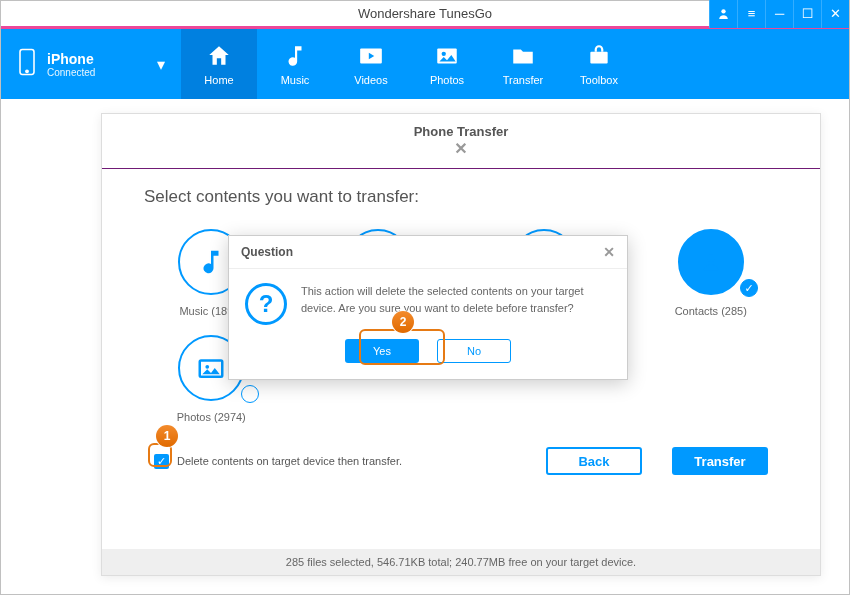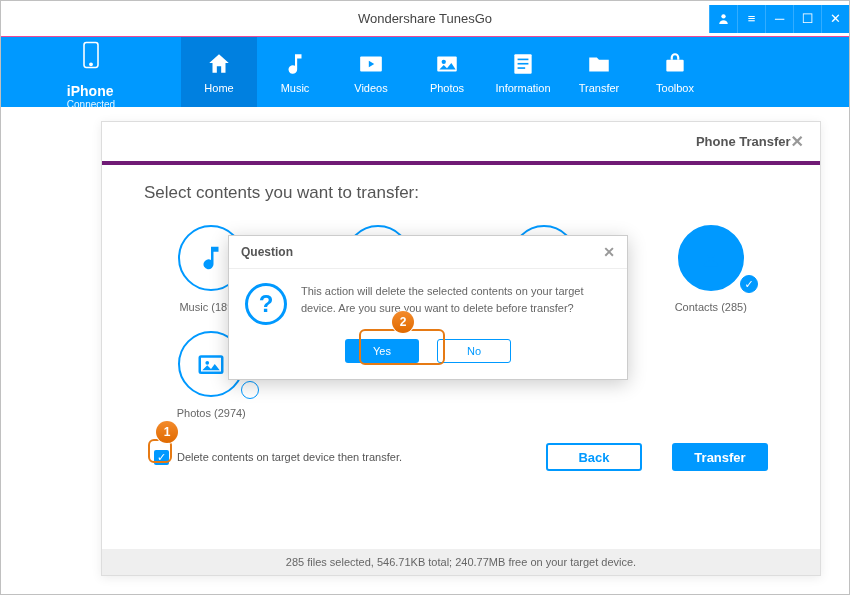--- a/index.html
+++ b/index.html
@@ -1,41 +1,41 @@
 <!DOCTYPE html>
 <html><head>
   <meta charset="utf-8">
   <style>
     * { box-sizing: border-box; margin: 0; padding: 0; font-family: "Segoe UI", Arial, sans-serif; }
     body { background: #f0f0f0; width: 850px; height: 595px; overflow: hidden; position: relative; }
     
     .window { width: 850px; height: 595px; background: #fff; border: 1px solid #c0c0c0; display: flex; flex-direction: column; }
-    .titlebar { height: 36px; background: #fff; display: flex; align-items: center; justify-content: space-between; border-bottom: 1px solid #ec4899; }
+    .titlebar { height: 28px; background: #fff; display: flex; align-items: center; justify-content: space-between; border-bottom: 3px solid #ec4899; }
     .titlebar-title { flex: 1; text-align: center; font-size: 13px; color: #444; font-weight: 500; }
     .titlebar-controls { display: flex; gap: 0; }
     .titlebar-btn { width: 28px; height: 28px; background: #0099ff; color: #fff; display: flex; align-items: center; justify-content: center; font-size: 13px; cursor: pointer; border-left: 1px solid rgba(255,255,255,0.2); }
     
     .navbar { height: 70px; background: #0099ff; display: flex; align-items: stretch; }
-    .device-sel { width: 180px; display: flex; align-items: center; padding: 4px 16px; gap: 10px; cursor: pointer; flex-direction: column; }
+    .device-sel { width: 180px; display: flex; align-items: center; padding: 12px 16px; gap: 10px; cursor: pointer; }
     .device-sel .phone-icon { color: #fff; }
     .device-sel .text { color: #fff; flex: 1; }
     .device-sel .text .name { font-size: 14px; font-weight: 600; }
     .device-sel .text .status { font-size: 10px; opacity: 0.9; }
     .device-sel .chevron { color: #fff; }
     
     .nav-tabs { display: flex; flex: 1; }
     .nav-tab { width: 76px; display: flex; flex-direction: column; align-items: center; justify-content: center; color: #fff; gap: 5px; cursor: pointer; }
     .nav-tab.active { background: #0080e0; }
     .nav-tab .label { font-size: 11px; }
     .nav-tab svg { width: 26px; height: 26px; fill: #fff; }
     
     .content { flex: 1; background: #fff; padding: 18px 62px; position: relative; }
     
     .modal { position: absolute; left: 100px; right: 28px; top: 14px; bottom: 18px; background: #fff; border: 1px solid #ddd; box-shadow: 0 2px 10px rgba(0,0,0,.08); display: flex; flex-direction: column; }
-    .modal-hdr { padding: 10px 16px; border-bottom: 4px solid #701a75; display: flex; justify-content: flex-end; align-items: center; }
+    .modal-hdr { padding: 10px 16px; border-bottom: 1px solid #701a75; display: flex; justify-content: flex-start; align-items: center; flex-direction: column; }
     .modal-hdr h3 { font-size: 13px; font-weight: 600; color: #555; }
     .modal-close { color: #999; cursor: pointer; font-size: 16px; font-weight: 600; }
     .modal-body { flex: 1; padding: 18px 42px 8px; position: relative; }
     .modal-body h2 { font-size: 17px; color: #555; font-weight: 400; margin-bottom: 22px; }
     
     .items-grid { display: grid; grid-template-columns: repeat(4, 1fr); column-gap: 60px; row-gap: 18px; margin: 0 14px 24px; }
     .item { display: flex; flex-direction: column; align-items: center; gap: 10px; position: relative; }
     .item .circle { width: 66px; height: 66px; border: 2px solid #0099ff; border-radius: 50%; display: flex; align-items: center; justify-content: center; color: #0099ff; }
     .item .circle svg { width: 30px; height: 30px; fill: #0099ff; }
     .item .lbl { font-size: 11px; color: #666; }
@@ -124,29 +124,20 @@
       <div class="nav-tab">
         <svg viewBox="0 0 24 24">
             <rect x="3" y="5" width="18" height="14" rx="1"></rect>
             <circle cx="9" cy="10" r="2" fill="#0099ff"></circle>
             <path d="M5 17l4-4 3 3 4-5 4 6z" fill="#0099ff"></path>
           </svg>
         <span class="label">Photos</span>
       </div>
       <div class="nav-tab">
         <svg viewBox="0 0 24 24">
-            <rect x="4" y="3" width="16" height="18" rx="1"></rect>
-            <rect x="7" y="7" width="10" height="1.5" fill="#0099ff"></rect>
-            <rect x="7" y="11" width="10" height="1.5" fill="#0099ff"></rect>
-            <rect x="7" y="15" width="7" height="1.5" fill="#0099ff"></rect>
-          </svg>
-        <span class="label">Information</span>
-      </div>
-      <div class="nav-tab">
-        <svg viewBox="0 0 24 24">
             <path d="M3 6h7l2 2h9v11H3z"></path>
           </svg>
         <span class="label">Transfer</span>
       </div>
       <div class="nav-tab">
         <svg viewBox="0 0 24 24">
             <rect x="4" y="8" width="16" height="11" rx="1"></rect>
             <path d="M9 8V6a3 3 0 0 1 6 0v2" fill="none" stroke="#fff" stroke-width="2"></path>
           </svg>
         <span class="label">Toolbox</span>

